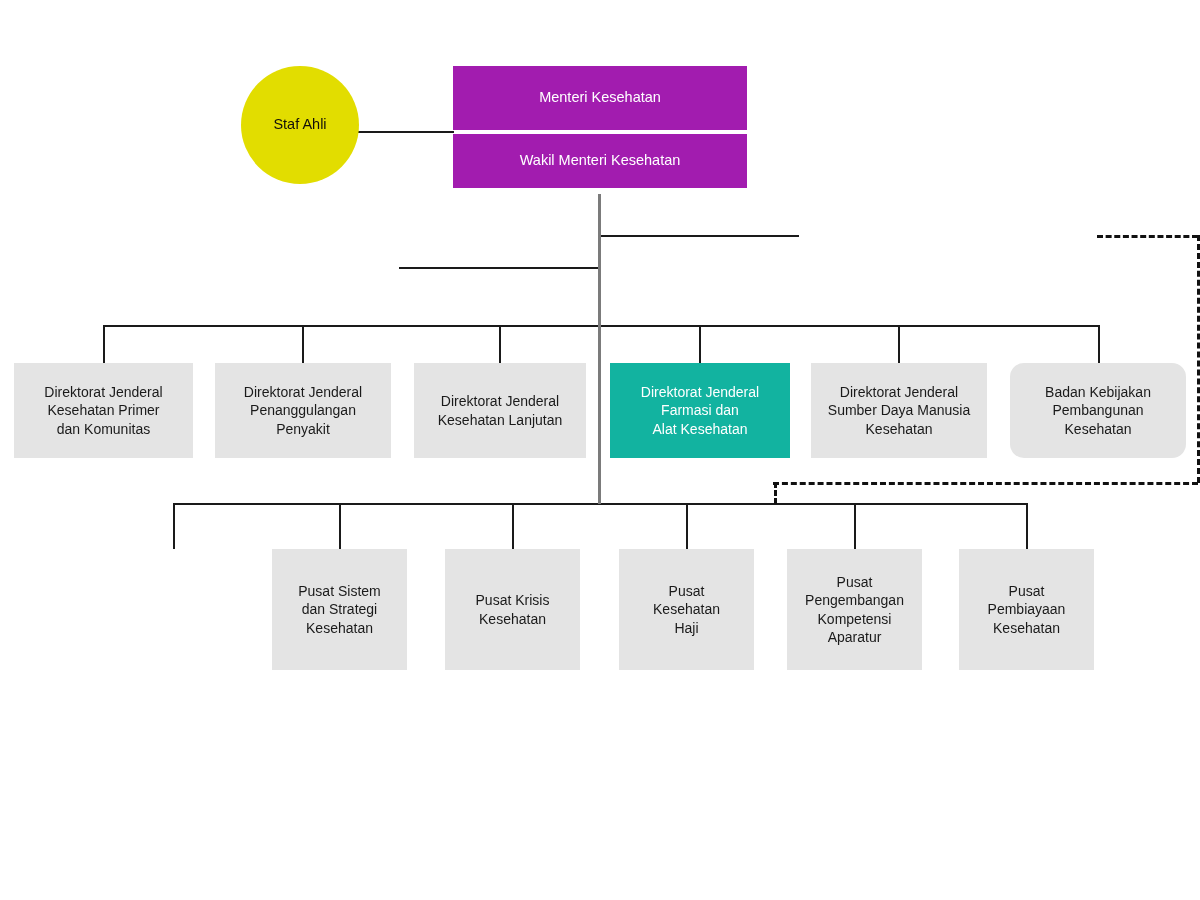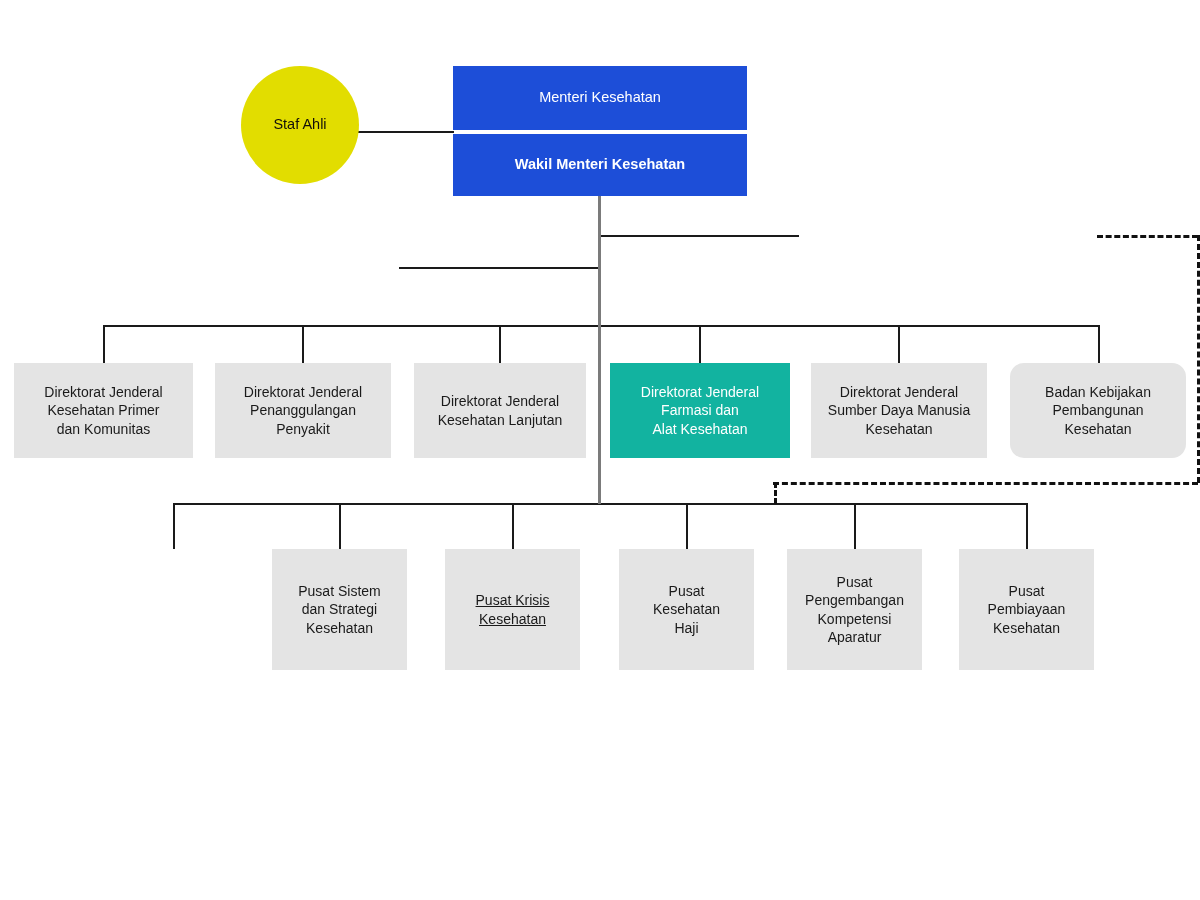--- a/index.html
+++ b/index.html
@@ -25,21 +25,21 @@
     text-align: center;
     box-sizing: border-box;
     z-index: 5;
   }
   .node .node-label {
     display: block;
     line-height: 1.32;
     white-space: pre-line;
   }
   .node-green {
-    background: #1d4ed8;
+    background: #a21caf;
     color: #ffffff;
     font-size: 14.5px;
   }
   .node-yellow {
     background: #e2dd00;
     color: #12100a;
     font-size: 14.5px;
   }
   .node-circle {
     background: #e2dd00;
@@ -117,21 +117,21 @@
   <div class="dashed-v" style="left:774px; top:482px; height:22px;"></div>
 
   <div class="node node-circle" style="left:241px; top:66px; width:118px; height:118px;">
     <span class="node-label">Staf Ahli</span>
   </div>
 
   <div class="node node-green" style="left:453px; top:66px; width:294px; height:64px;">
     <span class="node-label">Menteri Kesehatan</span>
   </div>
 
-  <div class="node node-green" style="left:453px; top:134px; width:294px; height:62px;font-weight:bold;">
+  <div class="node node-green" style="left:453px; top:134px; width:294px; height:54px;">
     <span class="node-label">Wakil Menteri Kesehatan</span>
   </div>
 
 
 
   <div class="node node-gray" style="left:14px; top:363px; width:179px; height:95px;">
     <span class="node-label">Direktorat Jenderal
 Kesehatan Primer
 dan Komunitas</span>
   </div>
@@ -158,21 +158,21 @@
     <span class="node-label">Badan Kebijakan
 Pembangunan
 Kesehatan</span>
   </div>
 
   <div class="node node-gray" style="left:272px; top:549px; width:135px; height:121px;">
     <span class="node-label">Pusat Sistem
 dan Strategi
 Kesehatan</span>
   </div>
-  <div class="node node-gray" style="left:445px; top:549px; width:135px; height:121px;text-decoration:underline;">
+  <div class="node node-gray" style="left:445px; top:549px; width:135px; height:121px;">
     <span class="node-label">Pusat Krisis
 Kesehatan</span>
   </div>
   <div class="node node-gray" style="left:619px; top:549px; width:135px; height:121px;">
     <span class="node-label">Pusat
 Kesehatan
 Haji</span>
   </div>
   <div class="node node-gray" style="left:787px; top:549px; width:135px; height:121px;">
     <span class="node-label">Pusat

